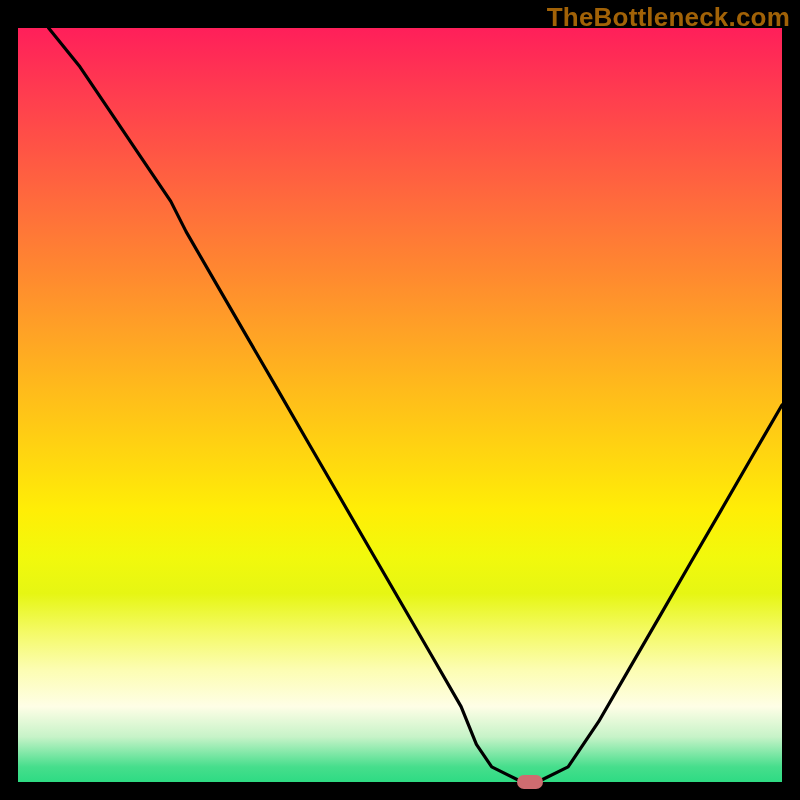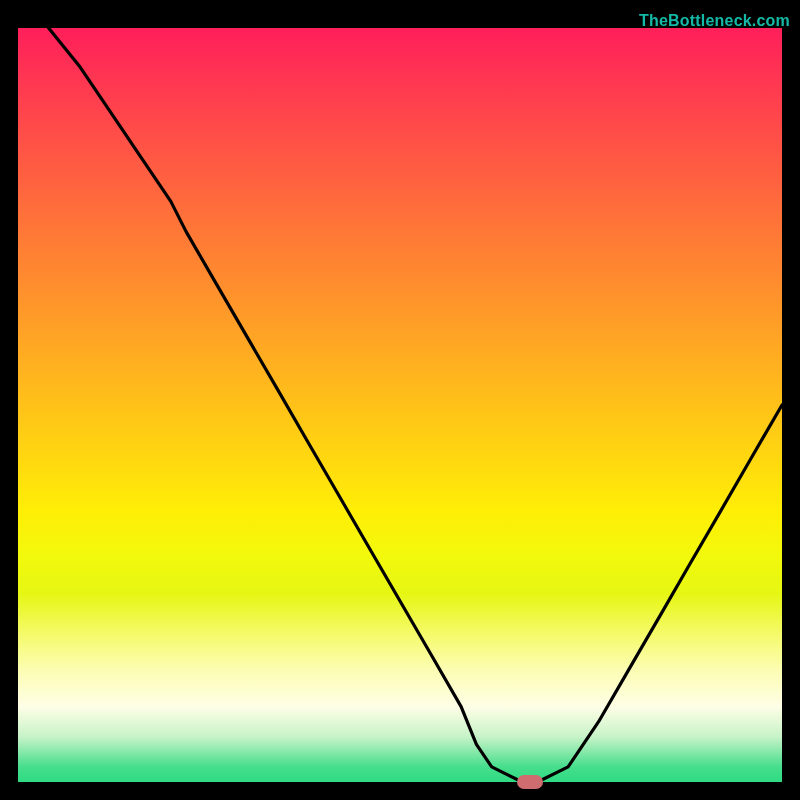--- a/index.html
+++ b/index.html
@@ -11,24 +11,24 @@
     font-family: Arial, Helvetica, sans-serif;
   }
   .outer {
     position: relative;
     width: 800px;
     height: 800px;
     background: #000;
   }
   .watermark {
     position: absolute;
-    top: 12px;
+    top: 2px;
     right: 10px;
-    color: #14b8a6;
-    font-size: 16px;
+    color: #a16207;
+    font-size: 26px;
     font-weight: 600;
     letter-spacing: 0.2px;
     z-index: 5;
   }
   .plot-area {
     position: absolute;
     left: 18px;
     top: 28px;
     width: 764px;
     height: 754px;

